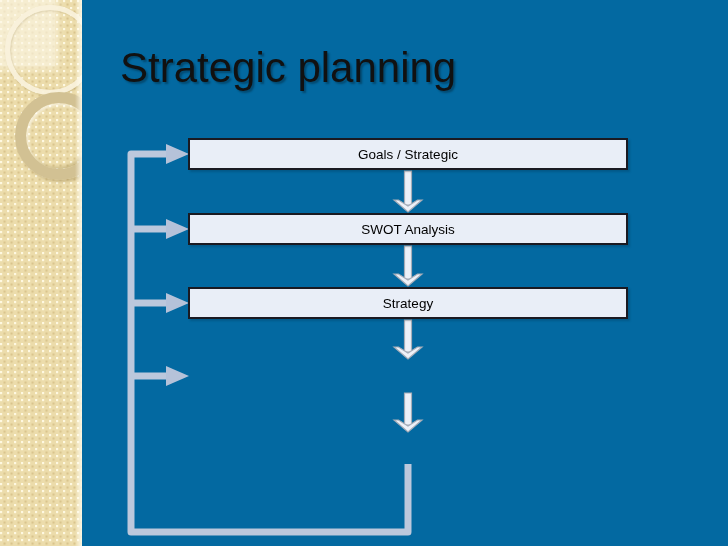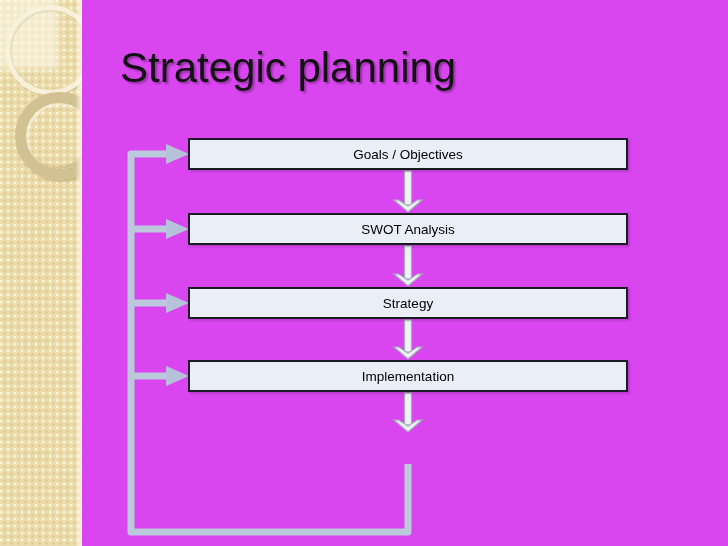--- a/index.html
+++ b/index.html
@@ -1,17 +1,17 @@
 <!DOCTYPE html>
 <html><head>
 <meta charset="utf-8">
 <style>
   html,body{margin:0;padding:0;background:#ffffff;}
   .slide{
-    position:relative;width:728px;height:546px;background:#d946ef;
+    position:relative;width:728px;height:546px;background:#0369a1;
     overflow:hidden;font-family:"Liberation Sans", sans-serif;
   }
 
   
   .sidebar{
     position:absolute;left:0;top:0;width:82px;height:546px;overflow:hidden;
     background-color:#ecdcab;
     background-image:
       radial-gradient(circle at 1px 1px, rgba(255,250,228,0.95) 1px, transparent 1.7px),
       radial-gradient(circle at 1px 1px, rgba(202,176,116,0.55) 1px, transparent 1.7px);
@@ -105,25 +105,22 @@
         <polygon points="394,347 408,359 422,347 417.5,347 408,353 398.5,347"></polygon>
       </g>
       <g>
         <path d="M404.5 393 H411.5 V425 H404.5 Z"></path>
         <polygon points="394,420 408,432 422,420 417.5,420 408,426 398.5,420"></polygon>
       </g>
     </g>
   </svg>
 
   <div class="flow-box b1">
-    <span>Goals / Objectives</span>
+    <span>Goals / Strategic</span>
   </div>
   <div class="flow-box b3">
     <span>Strategy</span>
   </div>
   <div class="flow-box b2">
     <span>SWOT Analysis</span>
   </div>
-  <div class="flow-box b4">
-    <span>Implementation</span>
-  </div>
 
 </div>
 
 </body></html>

